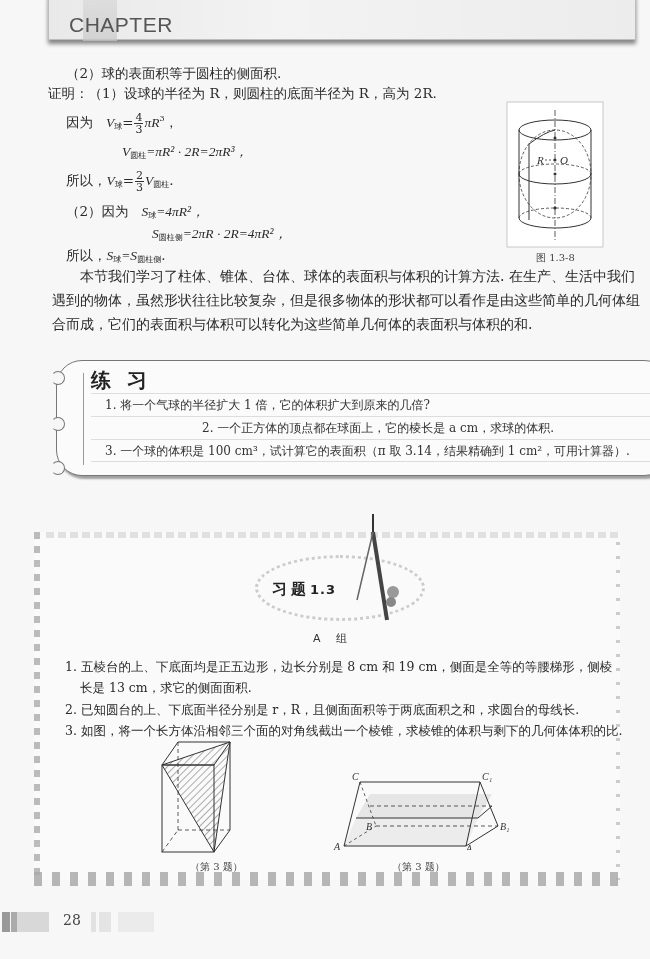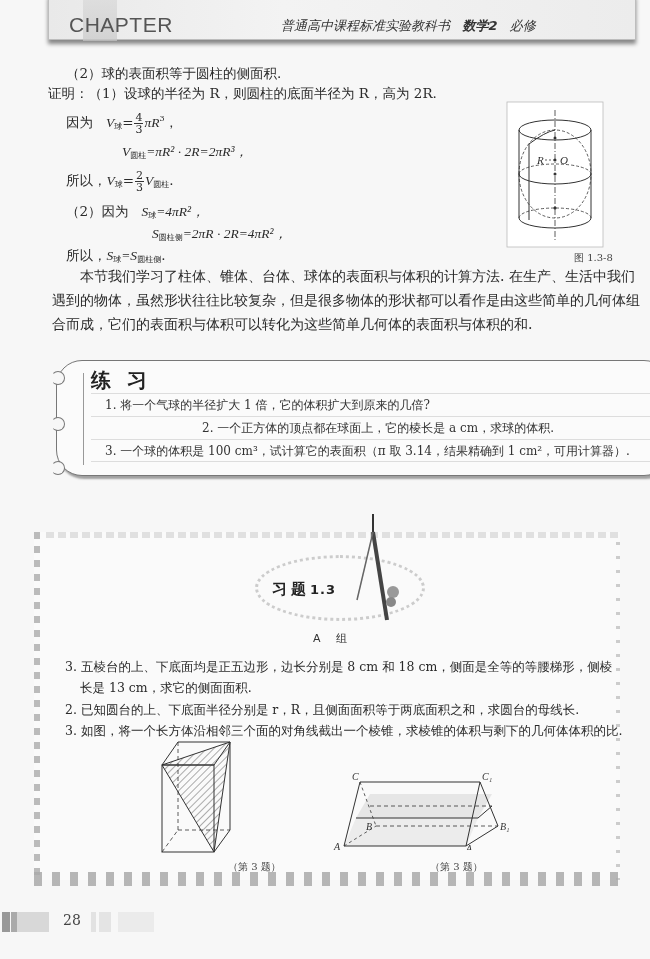--- a/index.html
+++ b/index.html
@@ -30,21 +30,21 @@
 
     .line { position: absolute; font-size: 13.5px; white-space: nowrap; line-height: 18px; }
     .math { font-family: "Liberation Serif", "DejaVu Serif", serif; font-style: italic; }
     .sub { font-size: 8px; font-style: normal; vertical-align: -2px; }
     .sup { font-size: 8px; font-style: normal; vertical-align: 6px; }
     .frac { display: inline-block; vertical-align: middle; text-align: center; font-style: normal; font-size: 11px; line-height: 11px; margin: 0 1px; }
     .frac span { display: block; }
     .frac .num { border-bottom: 1px solid #333; padding: 0 1px; }
 
     .figure-cyl { position: absolute; left: 505px; top: 100px; width: 100px; height: 150px; }
-    .fig-caption { position: absolute; font-size: 10px; color: #444; margin-left: 38px; }
+    .fig-caption { position: absolute; font-size: 10px; color: #444; }
 
     .para { position: absolute; left: 52px; width: 590px; font-size: 14px; line-height: 24px; text-indent: 28px; }
 
     
     .practice {
       position: absolute; left: 22px; top: 360px; width: 614px; height: 116px;
       border: 1.5px solid #777; border-radius: 26px; background: #fbfbfb;
       box-shadow: 2px 3px 2px rgba(0,0,0,0.35);
       margin-left: 34px;
     }
@@ -77,25 +77,20 @@
 
     .page-num { position: absolute; left: 63px; top: 912px; font-size: 14px; color: #444; }
     .pbar { position: absolute; top: 912px; height: 20px; }
   </style>
 </head>
 <body>
 
 <div class="header">
   <div class="big-num"></div>
   <div class="chapter">CHAPTER</div>
-  <div class="book">
-    <span>普通高中课程标准实验教科书</span>&nbsp;&nbsp;
-    <b>数学2</b>&nbsp;&nbsp;
-    <span>必修</span>
-  </div>
 </div>
 
 <div class="line" style="left:66px;top:64px;">（2）球的表面积等于圆柱的侧面积.</div>
 <div class="line" style="left:48px;top:84px;">证明：（1）设球的半径为 R，则圆柱的底面半径为 R，高为 2R.</div>
 
 <div class="line" style="left:66px;top:110px;">
   <span>因为</span>&nbsp;&nbsp;
   <span class="math"><span>V</span><span class="sub">球</span></span><span>=</span><span class="frac"><span class="num">4</span><span>3</span></span><span class="math">πR</span><span class="sup">3</span><span>，</span>
 </div>
 
@@ -172,21 +167,21 @@
   <line x1="18" y1="22" x2="32" y2="110" stroke="#444" stroke-width="4"></line>
   <line x1="18" y1="22" x2="2" y2="90" stroke="#666" stroke-width="1.5"></line>
   <circle cx="38" cy="82" r="6" fill="#999"></circle>
   <circle cx="36" cy="92" r="5" fill="#888"></circle>
 </svg>
 <div class="ex-title">
   <span>习题</span><span class="num">1.3</span>
 </div>
 <div class="group">A 组</div>
 
-<div class="ex-item" style="top:656px;">3. 五棱台的上、下底面均是正五边形，边长分别是 8 cm 和 18 cm，侧面是全等的等腰梯形，侧棱</div>
+<div class="ex-item" style="top:656px;">1. 五棱台的上、下底面均是正五边形，边长分别是 8 cm 和 19 cm，侧面是全等的等腰梯形，侧棱</div>
 <div class="ex-item indent" style="top:677px;">长是 13 cm，求它的侧面面积.</div>
 <div class="ex-item" style="top:699px;">2. 已知圆台的上、下底面半径分别是 r，R，且侧面面积等于两底面积之和，求圆台的母线长.</div>
 <div class="ex-item" style="top:720px;">3. 如图，将一个长方体沿相邻三个面的对角线截出一个棱锥，求棱锥的体积与剩下的几何体体积的比.</div>
 
 <svg style="position:absolute;left:158px;top:740px;" width="110" height="120">
   <defs>
     <pattern id="hatch" width="5" height="5" patternUnits="userSpaceOnUse" patternTransform="rotate(45)">
       <line x1="0" y1="0" x2="0" y2="5" stroke="#333" stroke-width="0.8"></line>
     </pattern>
   </defs>

